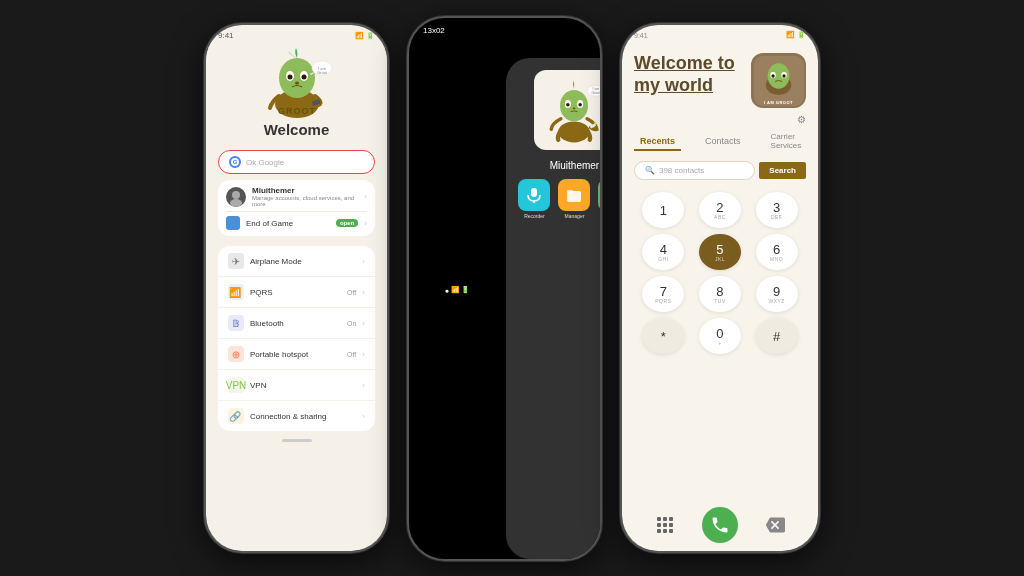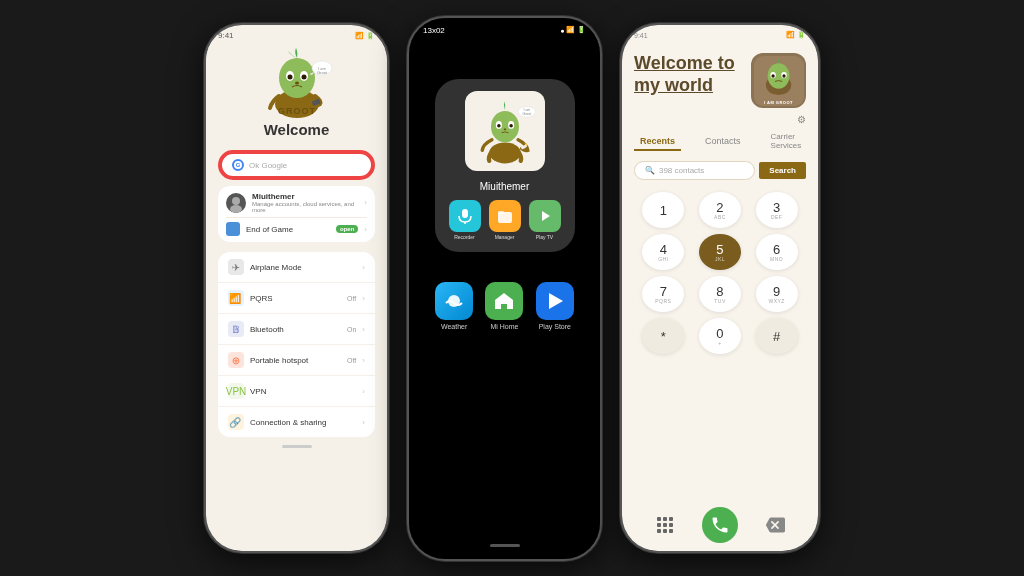--- a/index.html
+++ b/index.html
@@ -72,21 +72,21 @@
       font-weight: 600;
       color: #333;
       text-align: center;
       margin-bottom: 6px;
     }
 
     .search-bar-settings {
       margin: 0 12px 6px;
       background: #fff;
       border-radius: 18px;
-      border: 4px solid #ef4444;
+      border: 1px solid #ef4444;
       display: flex;
       align-items: center;
       padding: 5px 10px;
       gap: 5px;
       font-size: 9px;
       color: #999;
     }
 
     .google-g {
       width: 12px;
@@ -207,21 +207,22 @@
       height: 3px;
       background: #ccc;
       border-radius: 2px;
     }
 
     
     .phone2-screen {
       background: #000;
       height: 100%;
       display: flex;
-      flex-direction: column;
+      flex-direction: row;
+      gap: 22px;
     }
 
     .phone2-status {
       color: #fff;
       font-size: 8px;
       padding: 8px 14px 4px;
       display: flex;
       justify-content: space-between;
     }
 

